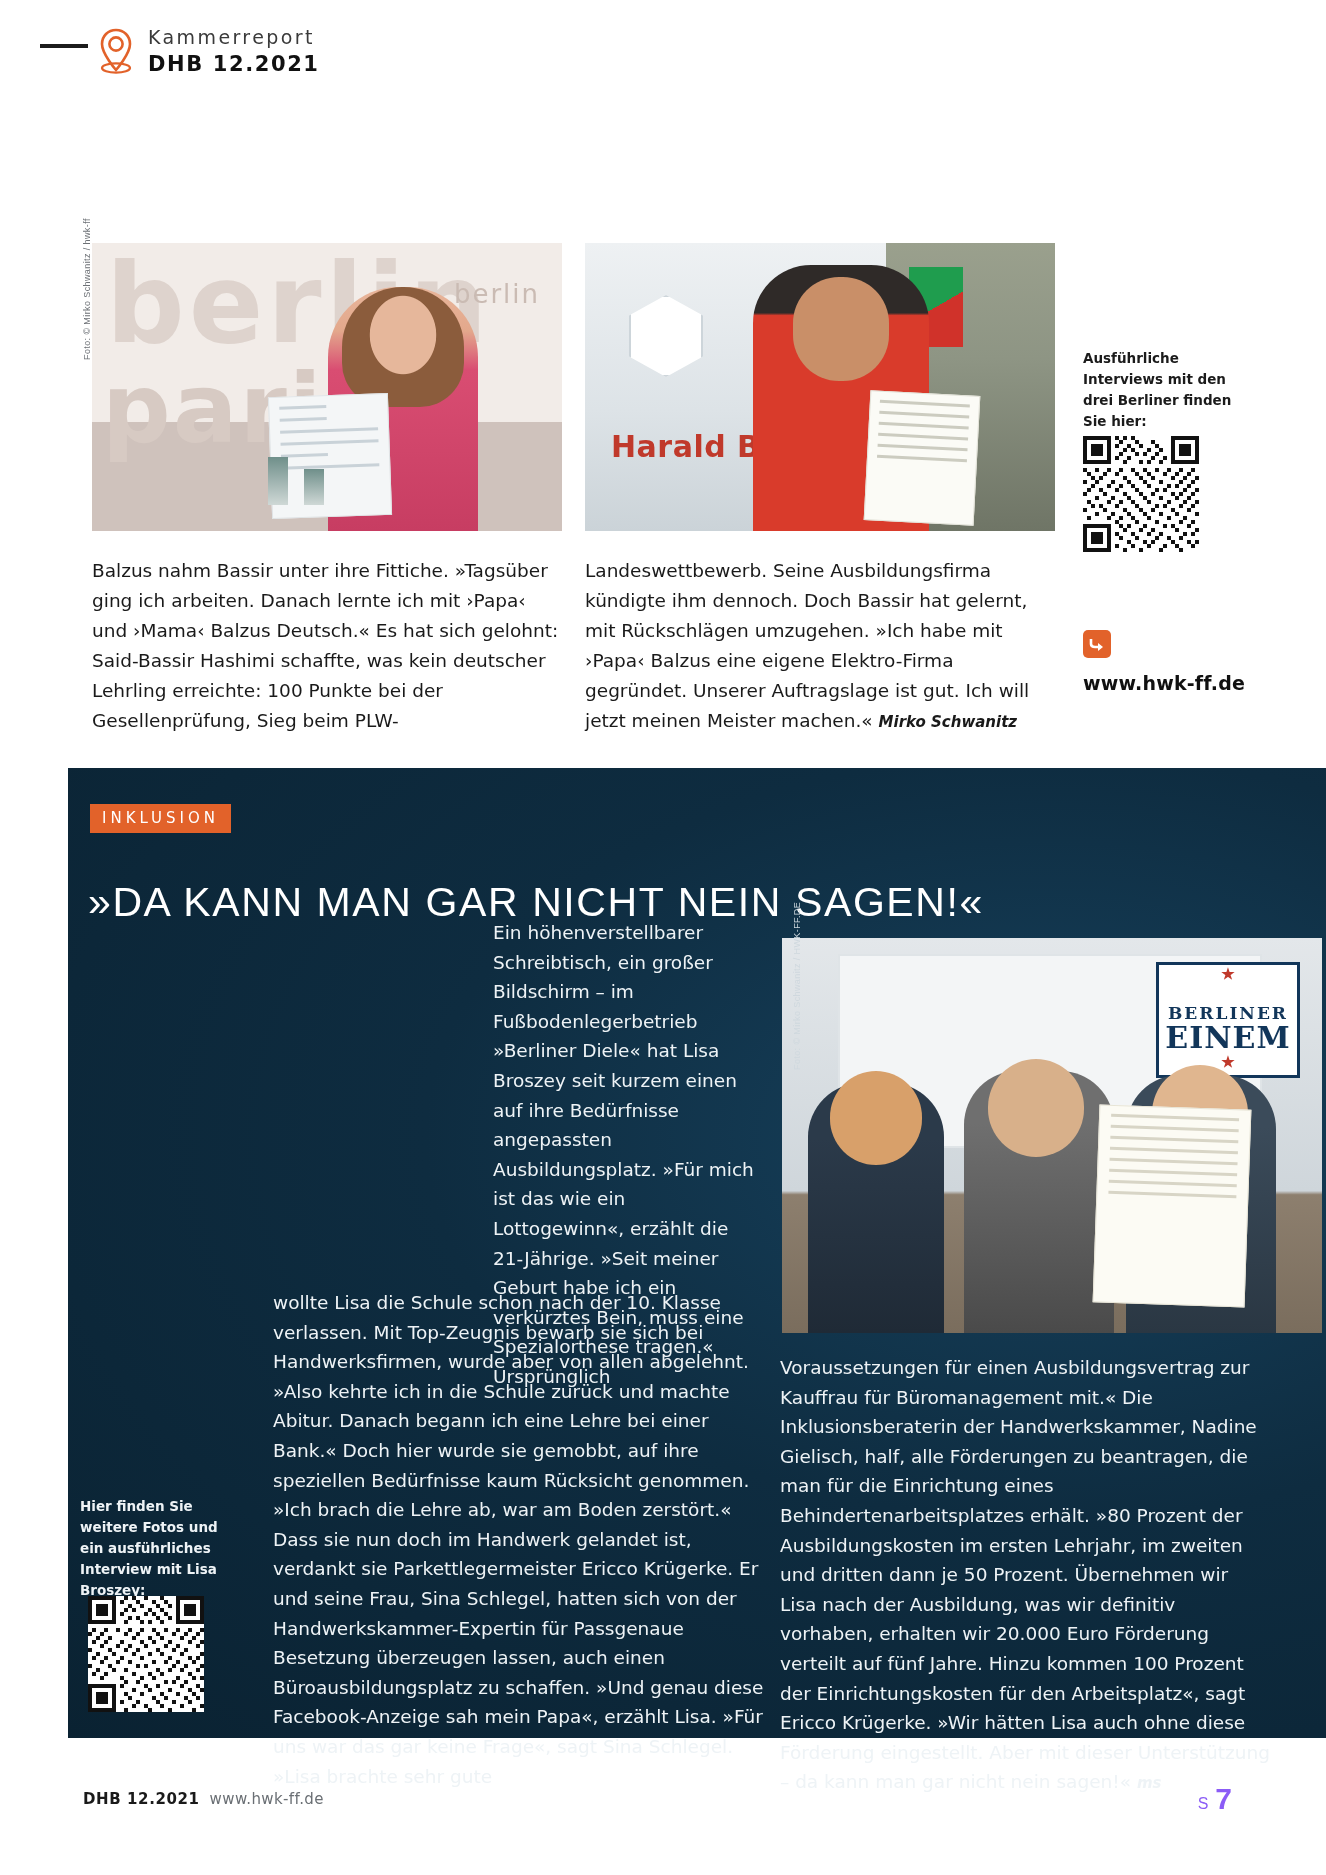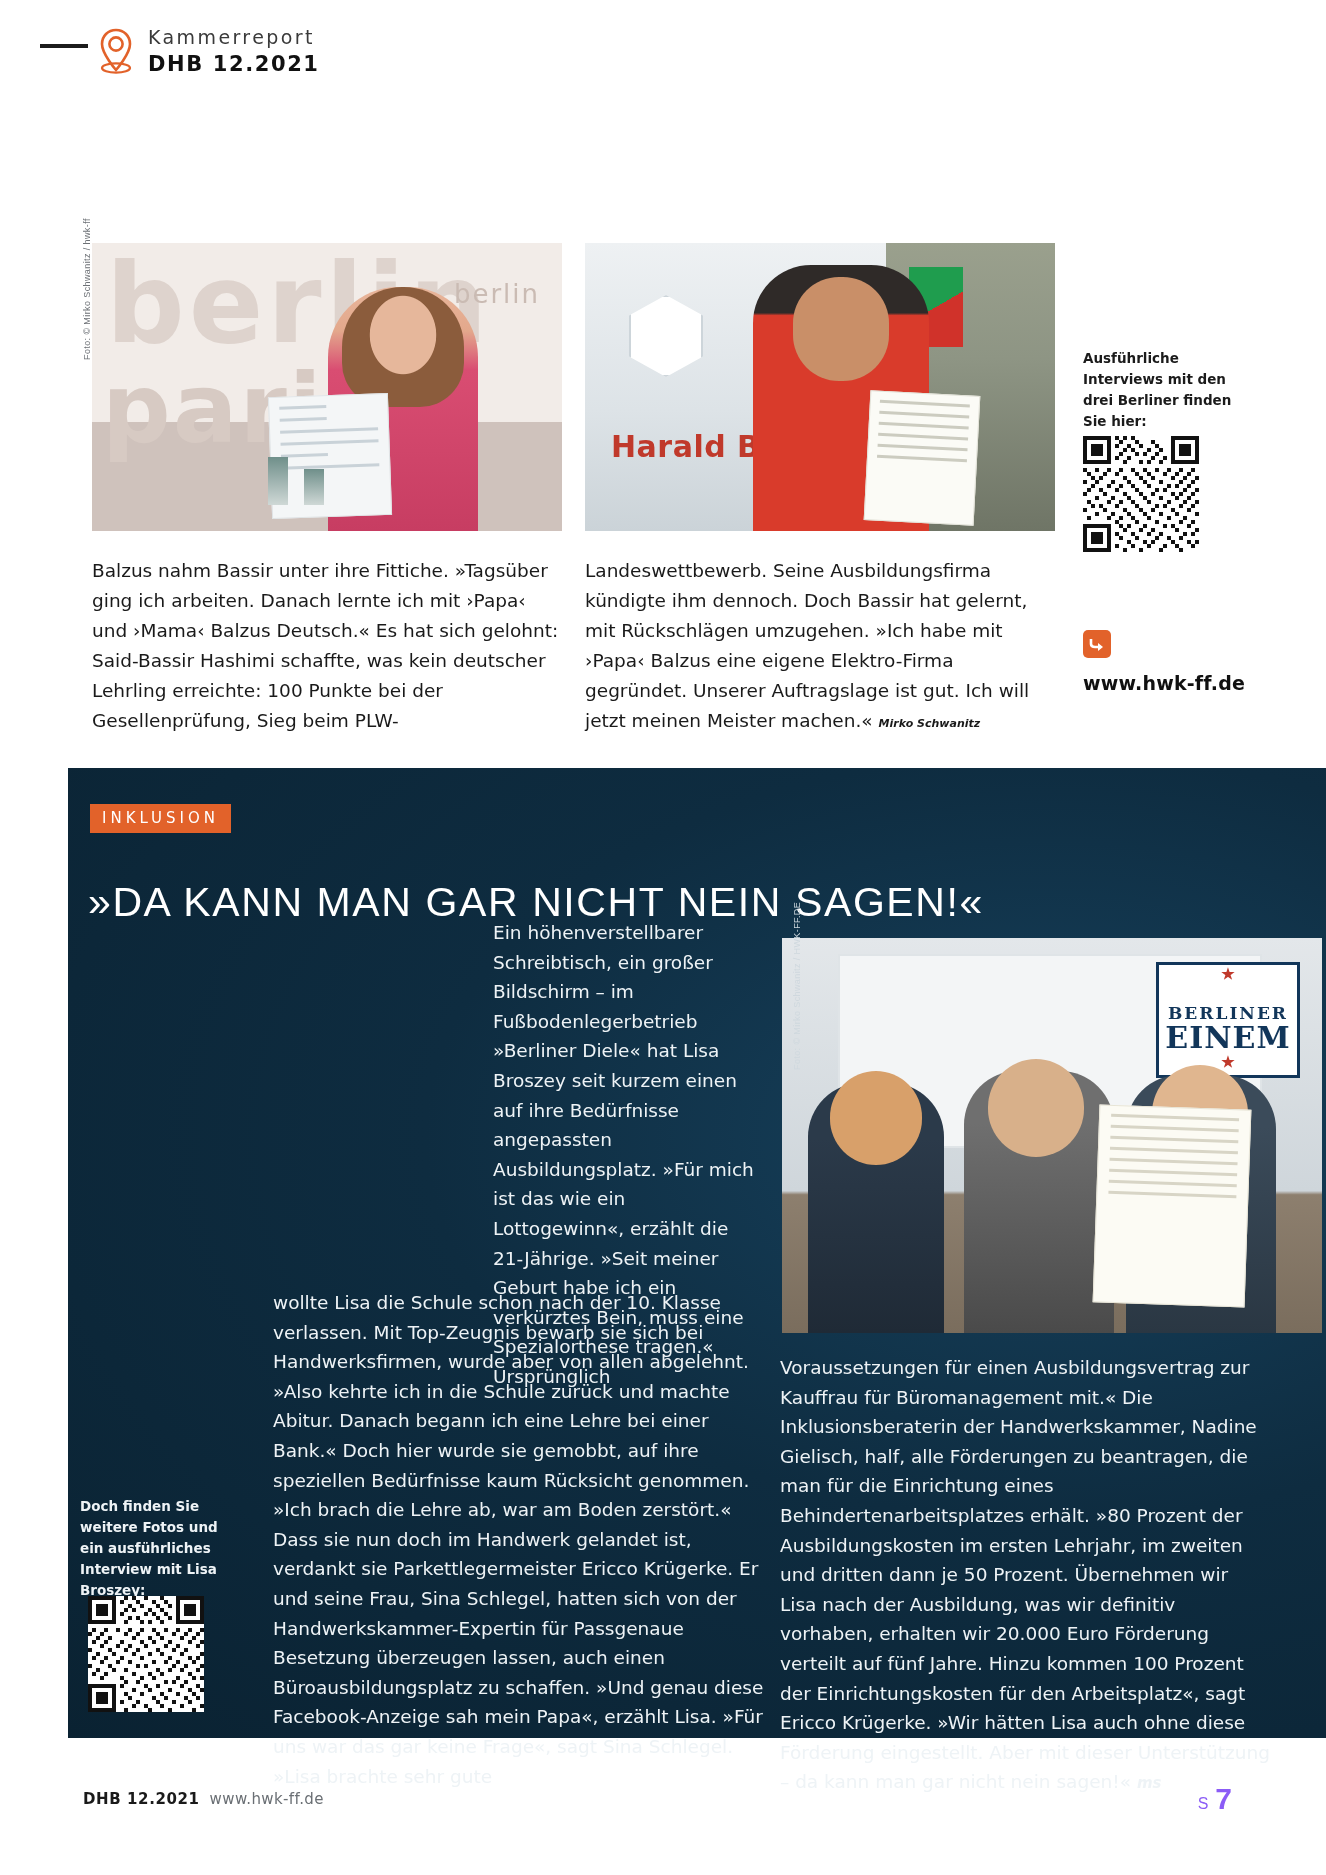--- a/index.html
+++ b/index.html
@@ -233,21 +233,21 @@
     line-height: 1.62;
     color: #1a1a1a;
     font-family: "DejaVu Sans", sans-serif;
     text-align: left;
   }
   #col-1 { left: 92px; top: 556px; width: 470px; }
   #col-2 { left: 585px; top: 556px; width: 470px; }
   .byline {
     font-style: italic;
     font-weight: bold;
-    font-size: 11px;
+    font-size: 15px;
     text-align: right;
   }
 
   
   #www-block {
     position: absolute;
     left: 1083px; top: 630px;
     width: 170px;
   }
   #arrow-badge {
@@ -633,21 +633,21 @@
 
   <div class="dark-col" id="dk-mid">Ein höhenverstellbarer Schreibtisch, ein großer Bildschirm – im Fußbodenlegerbetrieb »Berliner Diele« hat Lisa Broszey seit kurzem einen auf ihre Bedürfnisse angepassten Ausbildungsplatz. »Für mich ist das wie ein Lottogewinn«, erzählt die 21-Jährige. »Seit meiner Geburt habe ich ein verkürztes Bein, muss eine Spezialorthese tragen.« Ursprünglich</div>
 
   <div class="dark-col" id="dk-wide">wollte Lisa die Schule schon nach der 10. Klasse verlassen. Mit Top-Zeugnis bewarb sie sich bei Handwerksfirmen, wurde aber von allen abgelehnt. »Also kehrte ich in die Schule zurück und machte Abitur. Danach begann ich eine Lehre bei einer Bank.« Doch hier wurde sie gemobbt, auf ihre speziellen Bedürfnisse kaum Rücksicht genommen. »Ich brach die Lehre ab, war am Boden zerstört.« Dass sie nun doch im Handwerk gelandet ist, verdankt sie Parkettlegermeister Ericco Krügerke. Er und seine Frau, Sina Schlegel, hatten sich von der Handwerkskammer-Expertin für Passgenaue Besetzung überzeugen lassen, auch einen Büroausbildungsplatz zu schaffen. »Und genau diese Facebook-Anzeige sah mein Papa«, erzählt Lisa. »Für uns war das gar keine Frage«, sagt Sina Schlegel. »Lisa brachte sehr gute</div>
 
   <div class="dark-col" id="dk-right">
     <span>Voraussetzungen für einen Ausbildungsvertrag zur Kauffrau für Büromanagement mit.« Die Inklusionsberaterin der Handwerkskammer, Nadine Gielisch, half, alle Förderungen zu beantragen, die man für die Einrichtung eines Behindertenarbeitsplatzes erhält. »80 Prozent der Ausbildungskosten im ersten Lehrjahr, im zweiten und dritten dann je 50 Prozent. Übernehmen wir Lisa nach der Ausbildung, was wir definitiv vorhaben, erhalten wir 20.000 Euro Förderung verteilt auf fünf Jahre. Hinzu kommen 100 Prozent der Einrichtungskosten für den Arbeitsplatz«, sagt Ericco Krügerke. »Wir hätten Lisa auch ohne diese Förderung eingestellt. Aber mit dieser Unterstützung – da kann man gar nicht nein sagen!«</span>
     <span class="sig">ms</span>
   </div>
 
-  <div id="qr-note-left">Doch finden Sie weitere Fotos und ein ausführliches Interview mit Lisa Broszey:</div>
+  <div id="qr-note-left">Hier finden Sie weitere Fotos und ein ausführliches Interview mit Lisa Broszey:</div>
 </div>
 
 <div class="photo" id="photo-inclusion">
   <div class="pi-wall"></div>
   <div class="pi-screen"></div>
   <div class="pi-logo">
     <div class="pi-star">★</div>
     <div class="l1">BERLINER</div>
     <div class="l2">EINEM</div>
     <div class="pi-star">★</div>

